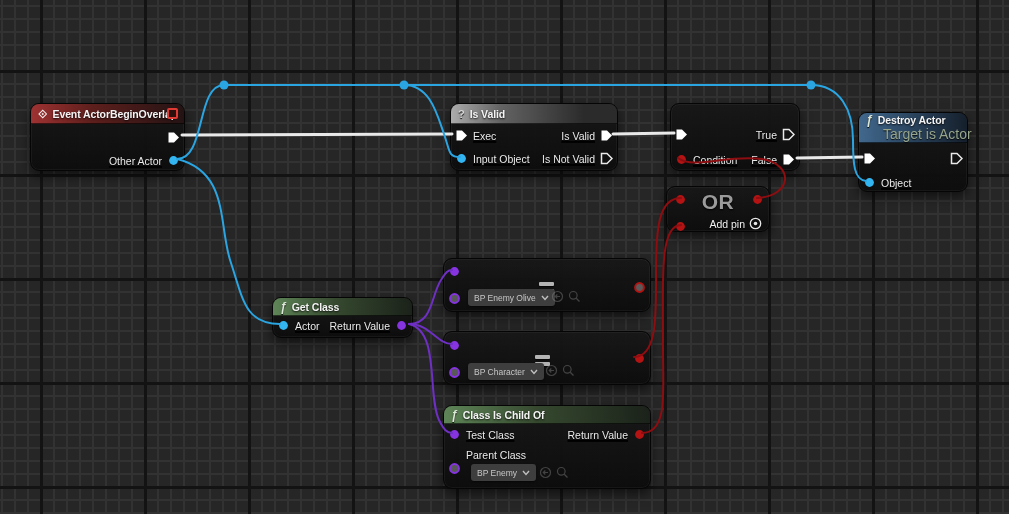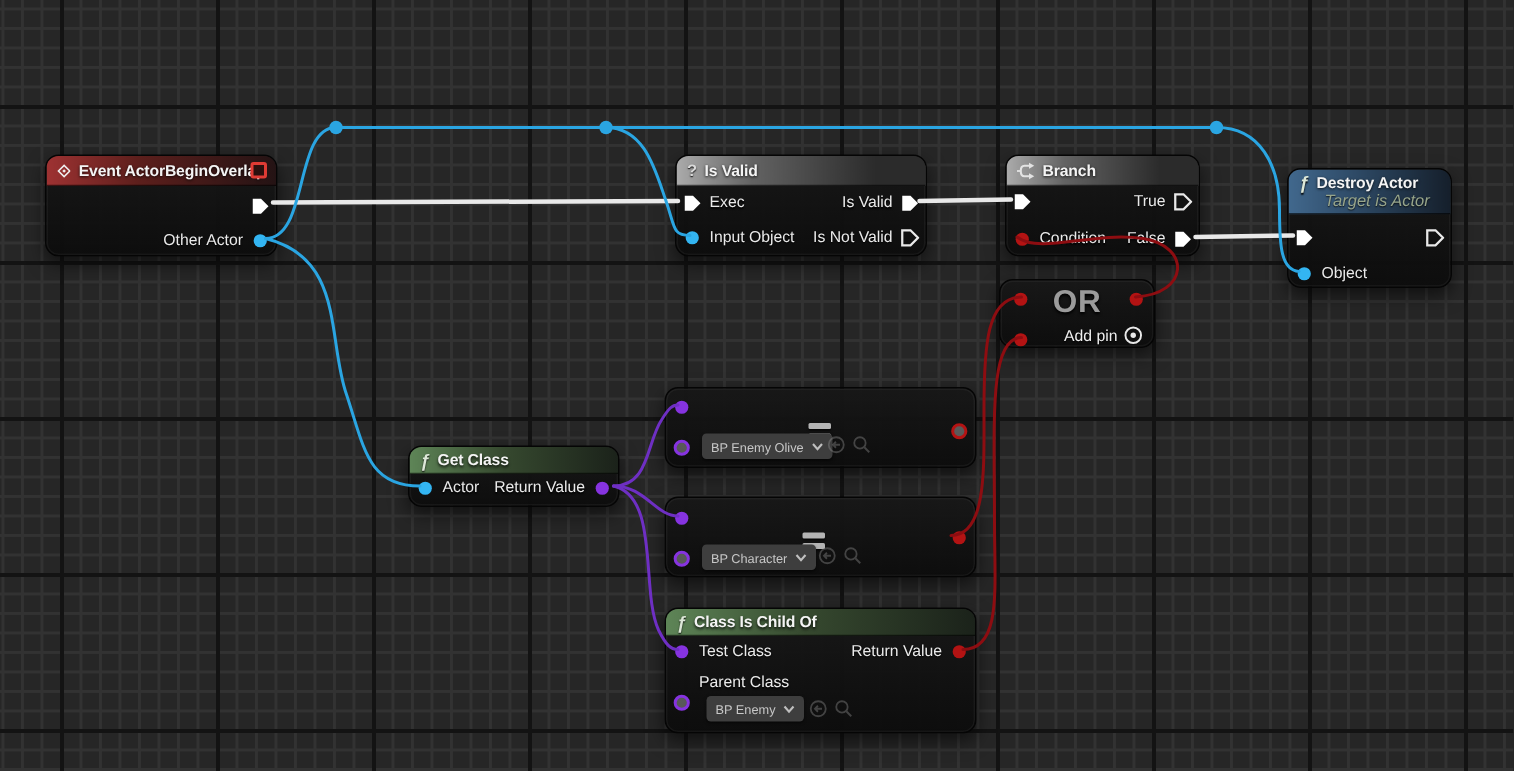--- a/index.html
+++ b/index.html
@@ -35,27 +35,27 @@
     padding:0 7px;box-sizing:border-box;
     border-bottom:1px solid rgba(0,0,0,.6);
   }
   .hrow{display:flex;align-items:center;gap:5px;}
   .header.red{background:linear-gradient(90deg,#9e3232 0%,#5d1f1c 40%,#241314 100%);}
   .header.gray{background:linear-gradient(90deg,#ababab 0%,#636363 30%,#2b2b2b 80%);}
   .header.green{background:linear-gradient(90deg,#5e8557 0%,#36492f 45%,#1b221a 100%);}
   .header.blue{background:linear-gradient(90deg,#41688d 0%,#2c4762 45%,#151f2b 100%);}
   .title{font-size:10.5px;font-weight:bold;color:#f4f4f4;white-space:nowrap;
     text-shadow:0 1px 2px rgba(0,0,0,.85);letter-spacing:-.1px;}
-  .subtitle{font-size:11px;font-style:italic;color:#97a58b;padding-left:17px;
+  .subtitle{font-size:14px;color:#97a58b;padding-left:17px;
     text-shadow:0 1px 1px rgba(0,0,0,.8);white-space:nowrap;}
   .ficon{font-style:italic;font-weight:bold;font-size:12px;color:#dde8d8;
     line-height:10px;text-shadow:0 1px 1px #000;}
   .qicon{font-weight:bold;font-size:11px;color:#d9d9d9;text-shadow:0 1px 1px #000;}
-  .pin-row{position:absolute;display:flex;align-items:center;gap:5px;height:14px;
-    transform:translateY(-50%);}
+  .pin-row{position:absolute;display:flex;align-items:flex-end;gap:5px;height:14px;
+    transform:translateY(-50%);text-decoration:underline;}
   .pin-row.in{left:4px;}
   .pin-row.out{right:4px;flex-direction:row-reverse;}
   .pin-label{font-size:10.5px;color:#eaeaea;white-space:nowrap;
     text-shadow:0 1px 1px rgba(0,0,0,.9);}
   .free-label{position:absolute;font-size:10.5px;color:#eaeaea;white-space:nowrap;
     text-shadow:0 1px 1px rgba(0,0,0,.9);}
   .badge-stop{position:absolute;right:6px;top:4px;width:11px;height:11px;
     border:2px solid #df3b34;border-radius:2px;background:#2c100e;box-sizing:border-box;}
   .dropdown{position:absolute;height:17px;background:#3e3e3e;border-radius:3px;
     display:flex;align-items:center;gap:5px;padding:0 6px;box-sizing:border-box;
@@ -124,31 +124,20 @@
         <span class="pin-label">Is Valid</span>
       </div>
       <div class="pin-row out" style="top: 54px;">
         <svg width="13" height="13" viewBox="0 0 13 13">
           <polygon points="1.5,1.5 7,1.5 12,6.5 7,11.5 1.5,11.5" fill="none" stroke="#e9e9e9" stroke-width="1.5"></polygon>
         </svg>
         <span class="pin-label">Is Not Valid</span>
       </div>
     </div>
     <div class="node" style="left: 670px; top: 103px; width: 130px; height: 68px;">
-      <div class="header gray" style="height: 20px;">
-        <div class="hrow">
-          <svg width="12" height="12" viewBox="0 0 12 12">
-            <path d="M8,2.5 H5 Q2.5,2.5 2.5,6 Q2.5,9.5 5,9.5 H8" fill="none" stroke="#e3e3e3" stroke-width="1.4"></path>
-            <polygon points="8,0.5 11.5,2.5 8,4.5" fill="#e3e3e3"></polygon>
-            <polygon points="8,7.5 11.5,9.5 8,11.5" fill="#e3e3e3"></polygon>
-            <rect x="0" y="5.4" width="2.5" height="1.2" fill="#e3e3e3"></rect>
-          </svg>
-          <span class="title">Branch</span>
-        </div>
-      </div>
       <div class="pin-row in" style="top: 30px;">
         <svg width="13" height="13" viewBox="0 0 13 13">
           <polygon points="1.5,1.5 7,1.5 12,6.5 7,11.5 1.5,11.5" fill="#ffffff"></polygon>
         </svg>
       </div>
       <div class="pin-row in" style="top: 55px;">
         <svg width="13" height="13" viewBox="0 0 13 13">
           <circle cx="6.5" cy="6.5" r="4.4" fill="#b31313"></circle>
         </svg>
         <span class="pin-label">Condition</span>

